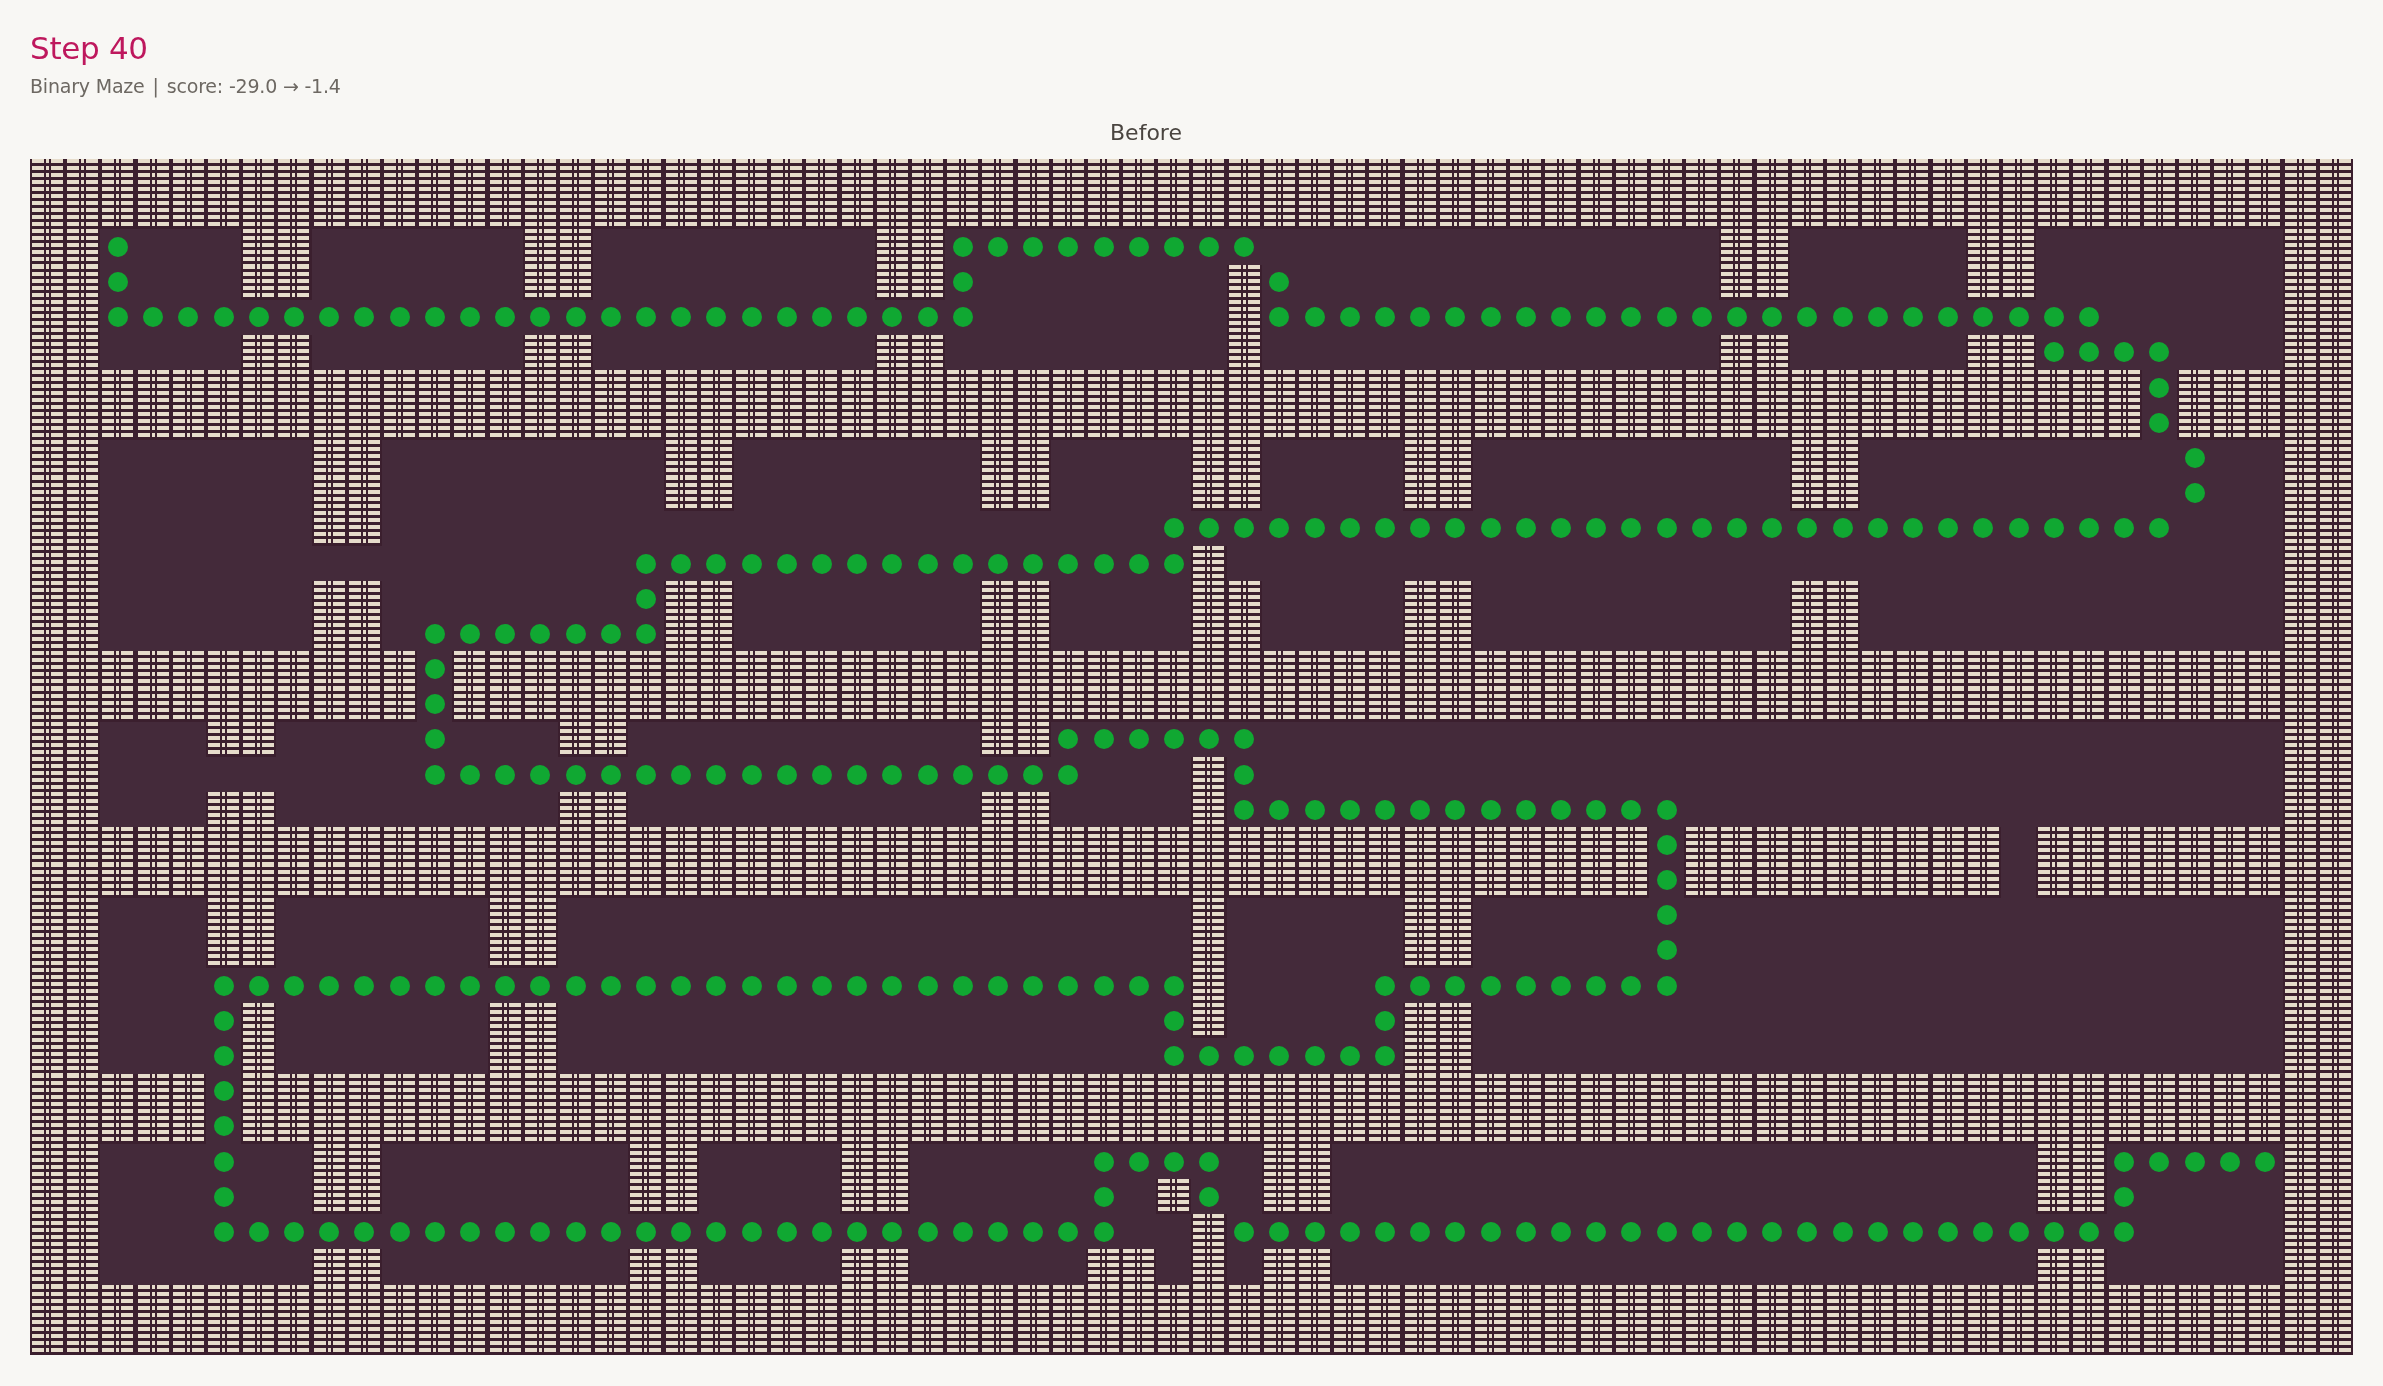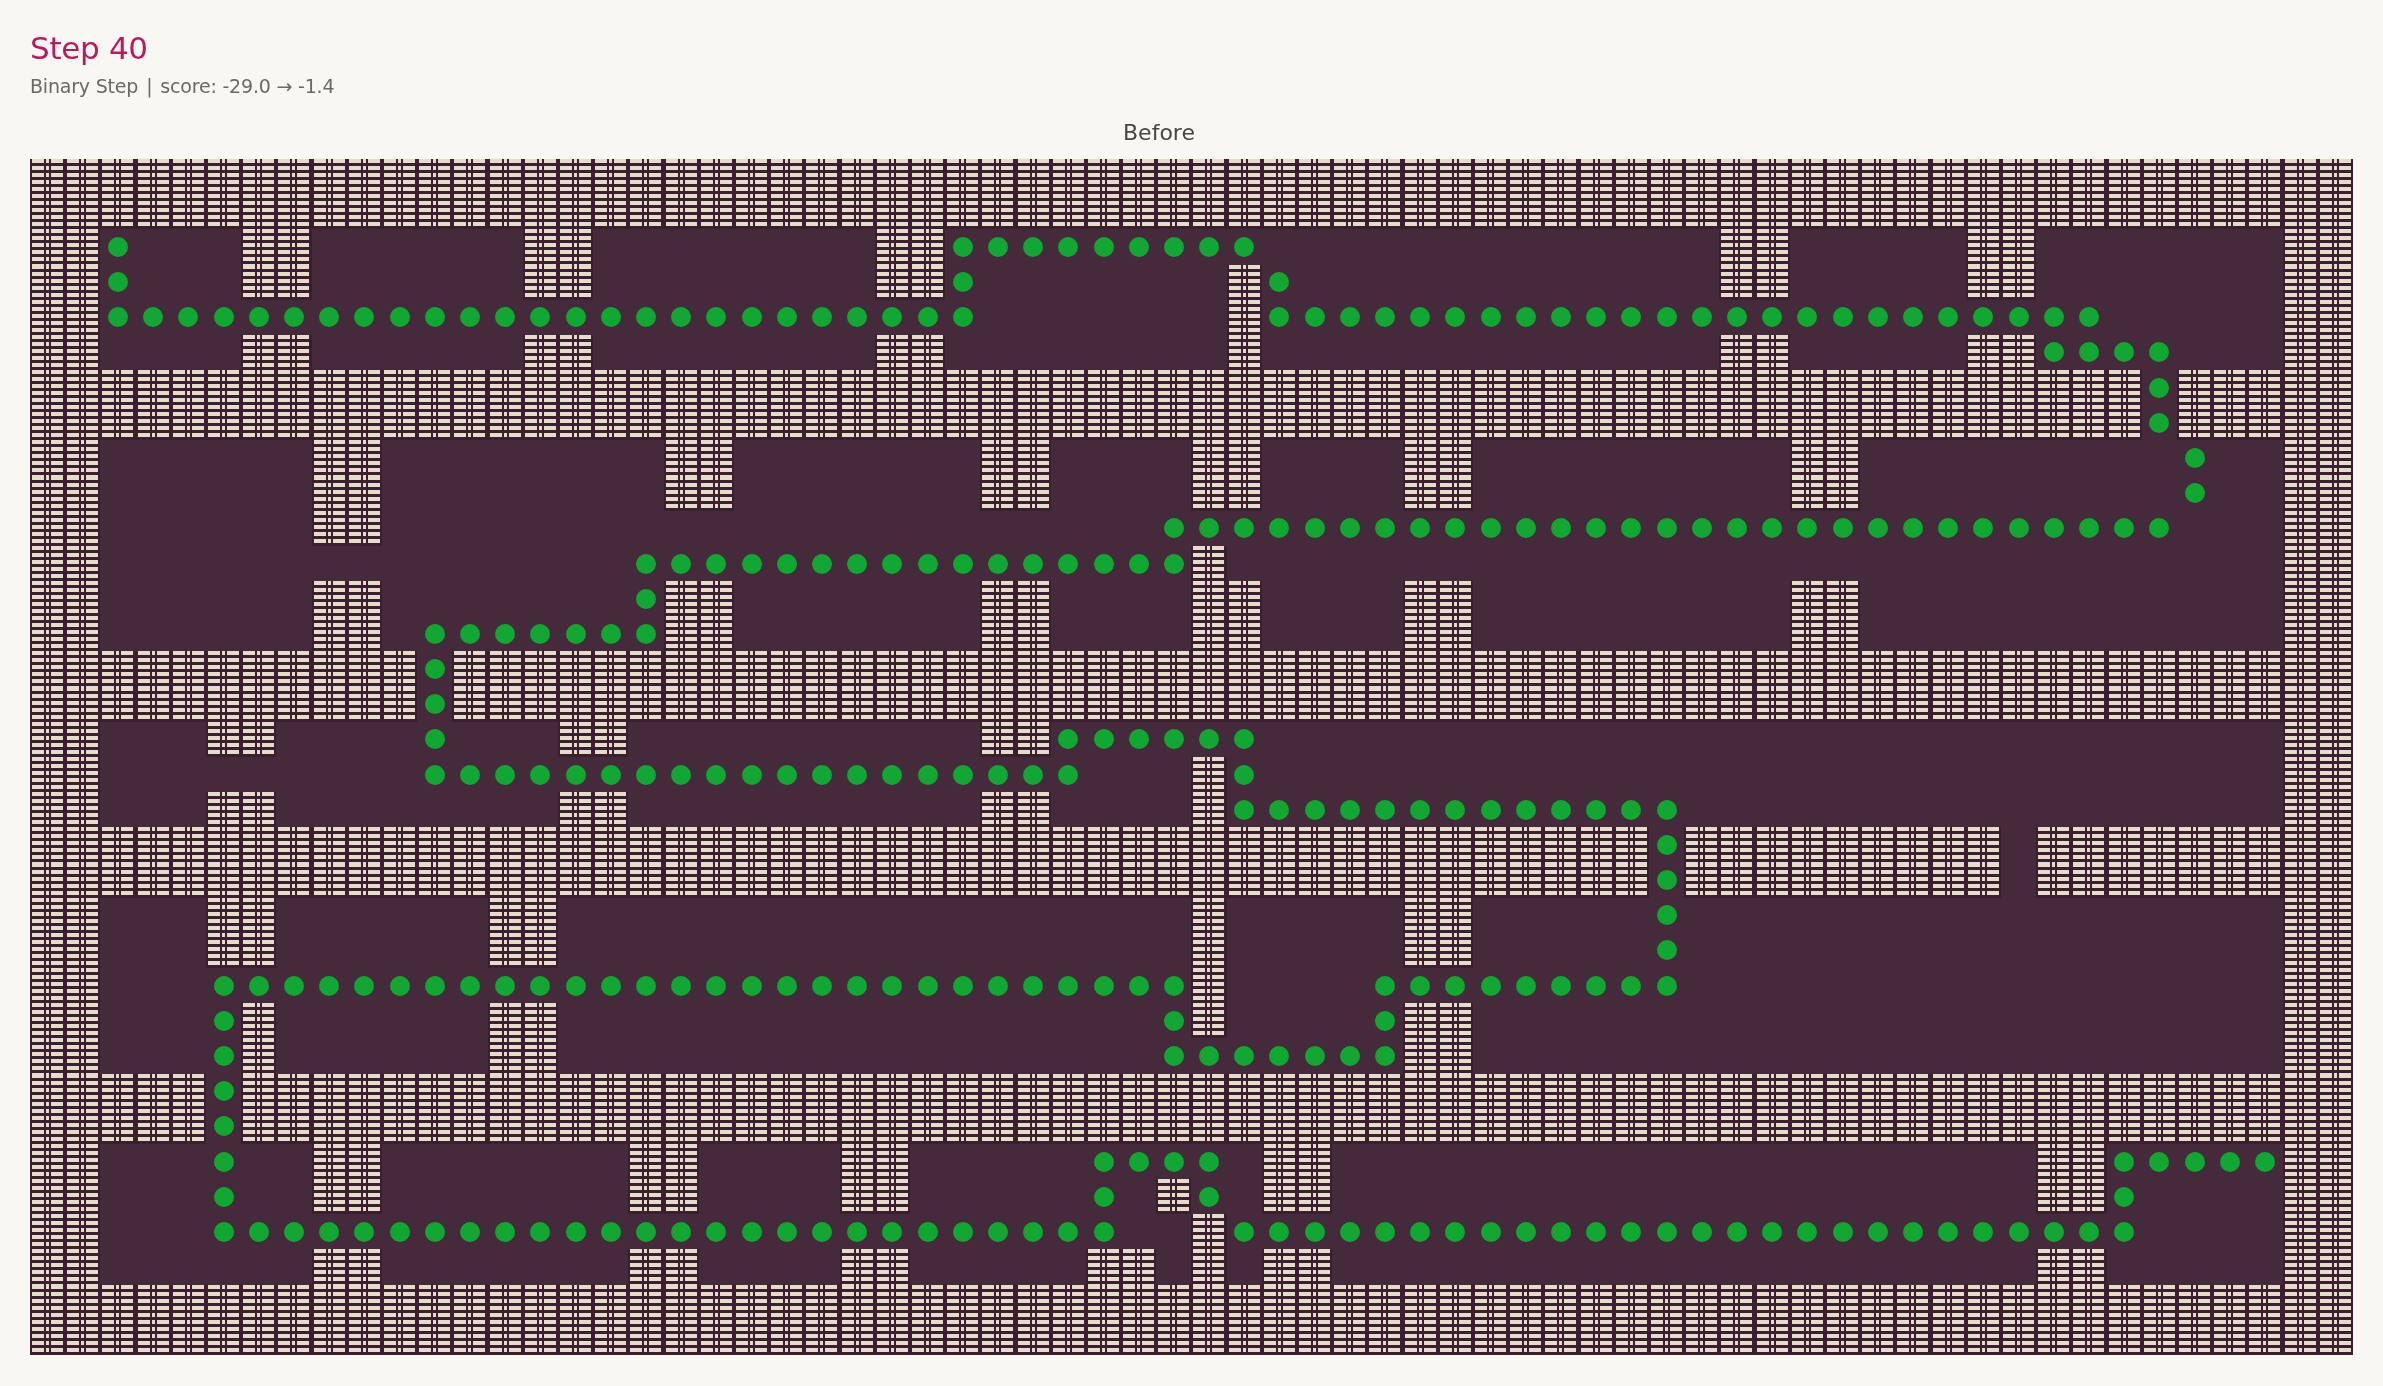--- a/index.html
+++ b/index.html
@@ -13,21 +13,21 @@
     position: absolute; left: 30px; top: 30px;
     font-size: 31px; color: #be185d; letter-spacing: -0.3px;
   }
   .subtitle {
     position: absolute; left: 30px; top: 75px;
     font-size: 19px; color: #6d6862; letter-spacing: -0.2px;
   }
   .subtitle .sep { margin: 0 8px; }
   .panel-label {
     position: absolute; left: 0; width: 2292px; top: 120px;
-    text-align: center; font-size: 22px; color: #4a4540; margin-left: 13px;
+    text-align: center; font-size: 22px; color: #4a4540;
   }
   .maze {
     position: absolute; left: 30px; top: 159px;
     width: 2323px; height: 1196px;
     display: grid;
     grid-template-columns: repeat(66, 1fr);
     grid-template-rows: repeat(34, 1fr);
     background: #432a3a;
   }
   .cell { position: relative; }
@@ -60,21 +60,21 @@
     width: 20px; height: 20px; margin: -10px 0 0 -10px;
     border-radius: 50%;
     background: #10a832;
   }
 </style>
 </head>
 <body>
 
 <div class="title">Step 40</div>
 <div class="subtitle">
-  <span>Binary Step</span><span class="sep">|</span><span>score: -29.0 → -1.4</span>
+  <span>Binary Maze</span><span class="sep">|</span><span>score: -29.0 → -1.4</span>
 </div>
 <div class="panel-label">Before</div>
 
 <div class="maze" id="maze">
     <div class="cell wall"></div>
     <div class="cell wall"></div>
     <div class="cell wall"></div>
     <div class="cell wall"></div>
     <div class="cell wall"></div>
     <div class="cell wall"></div>

